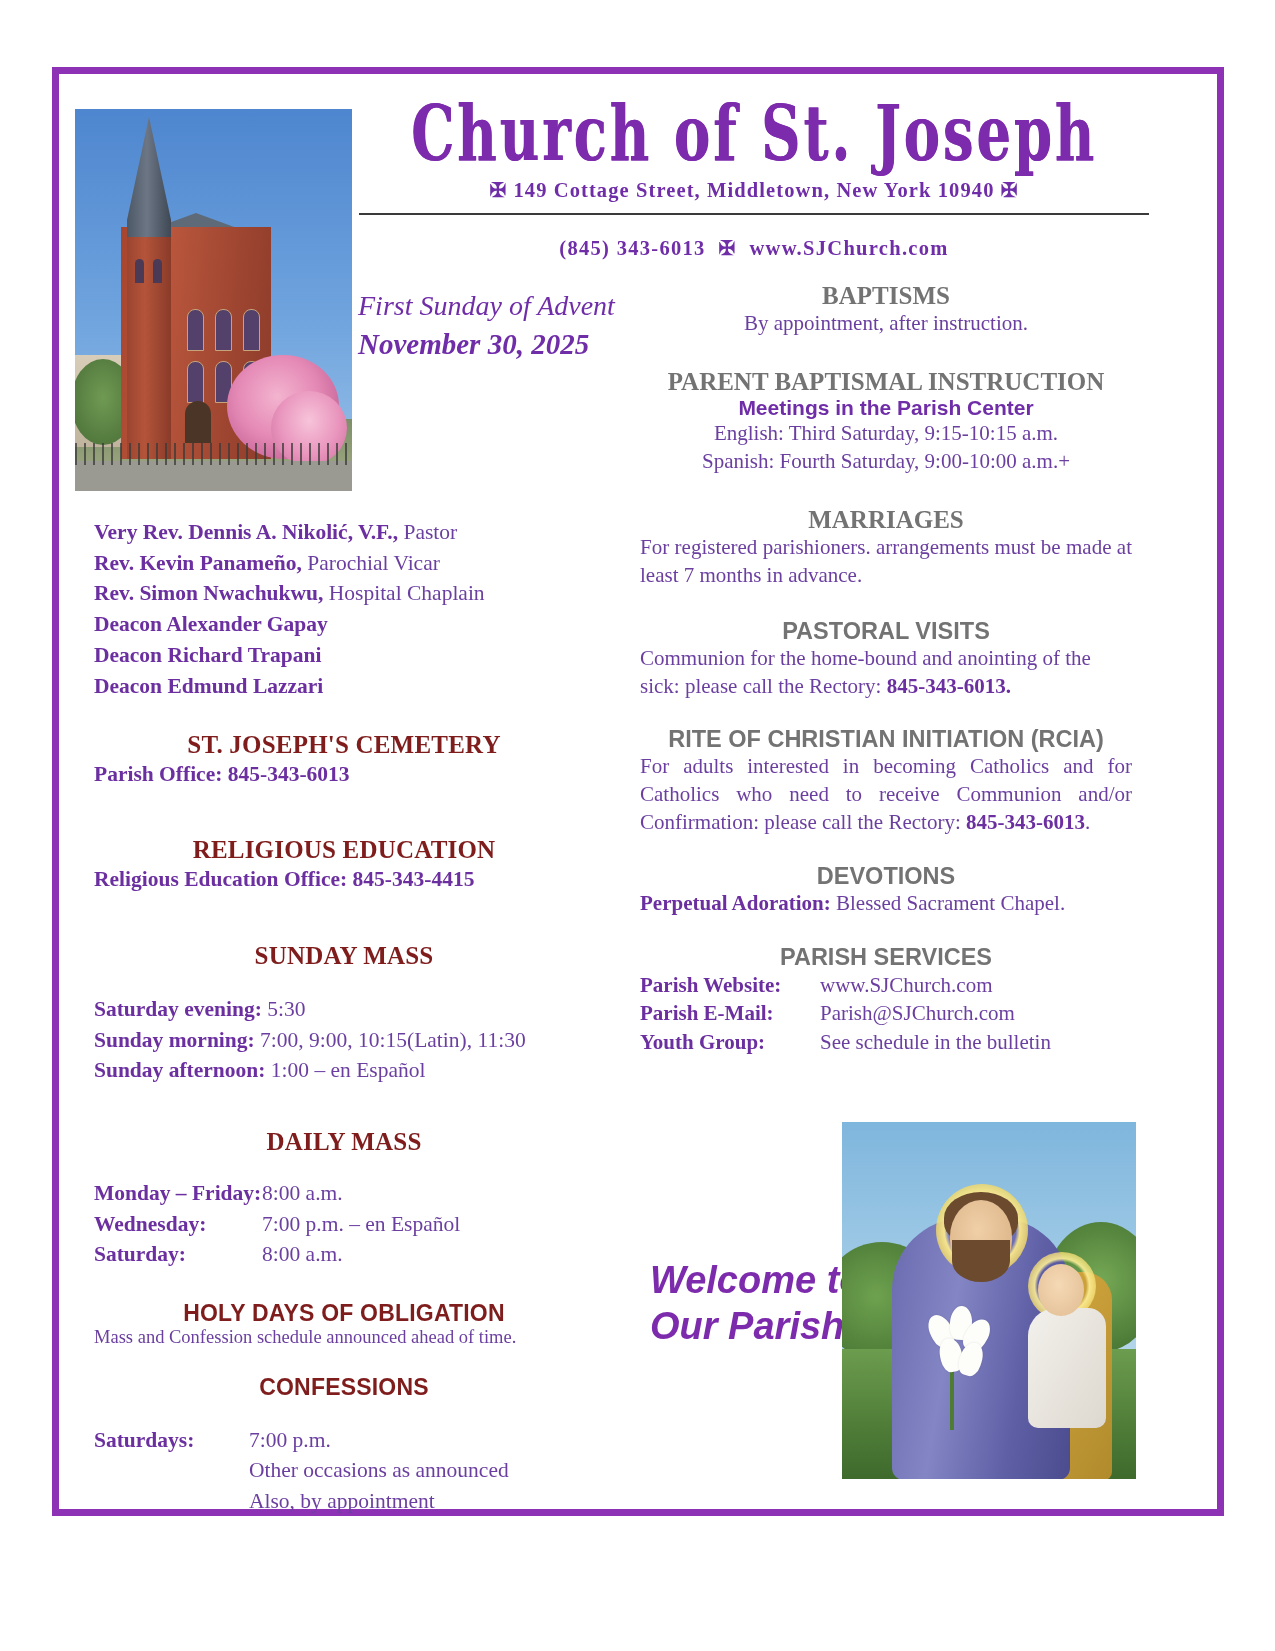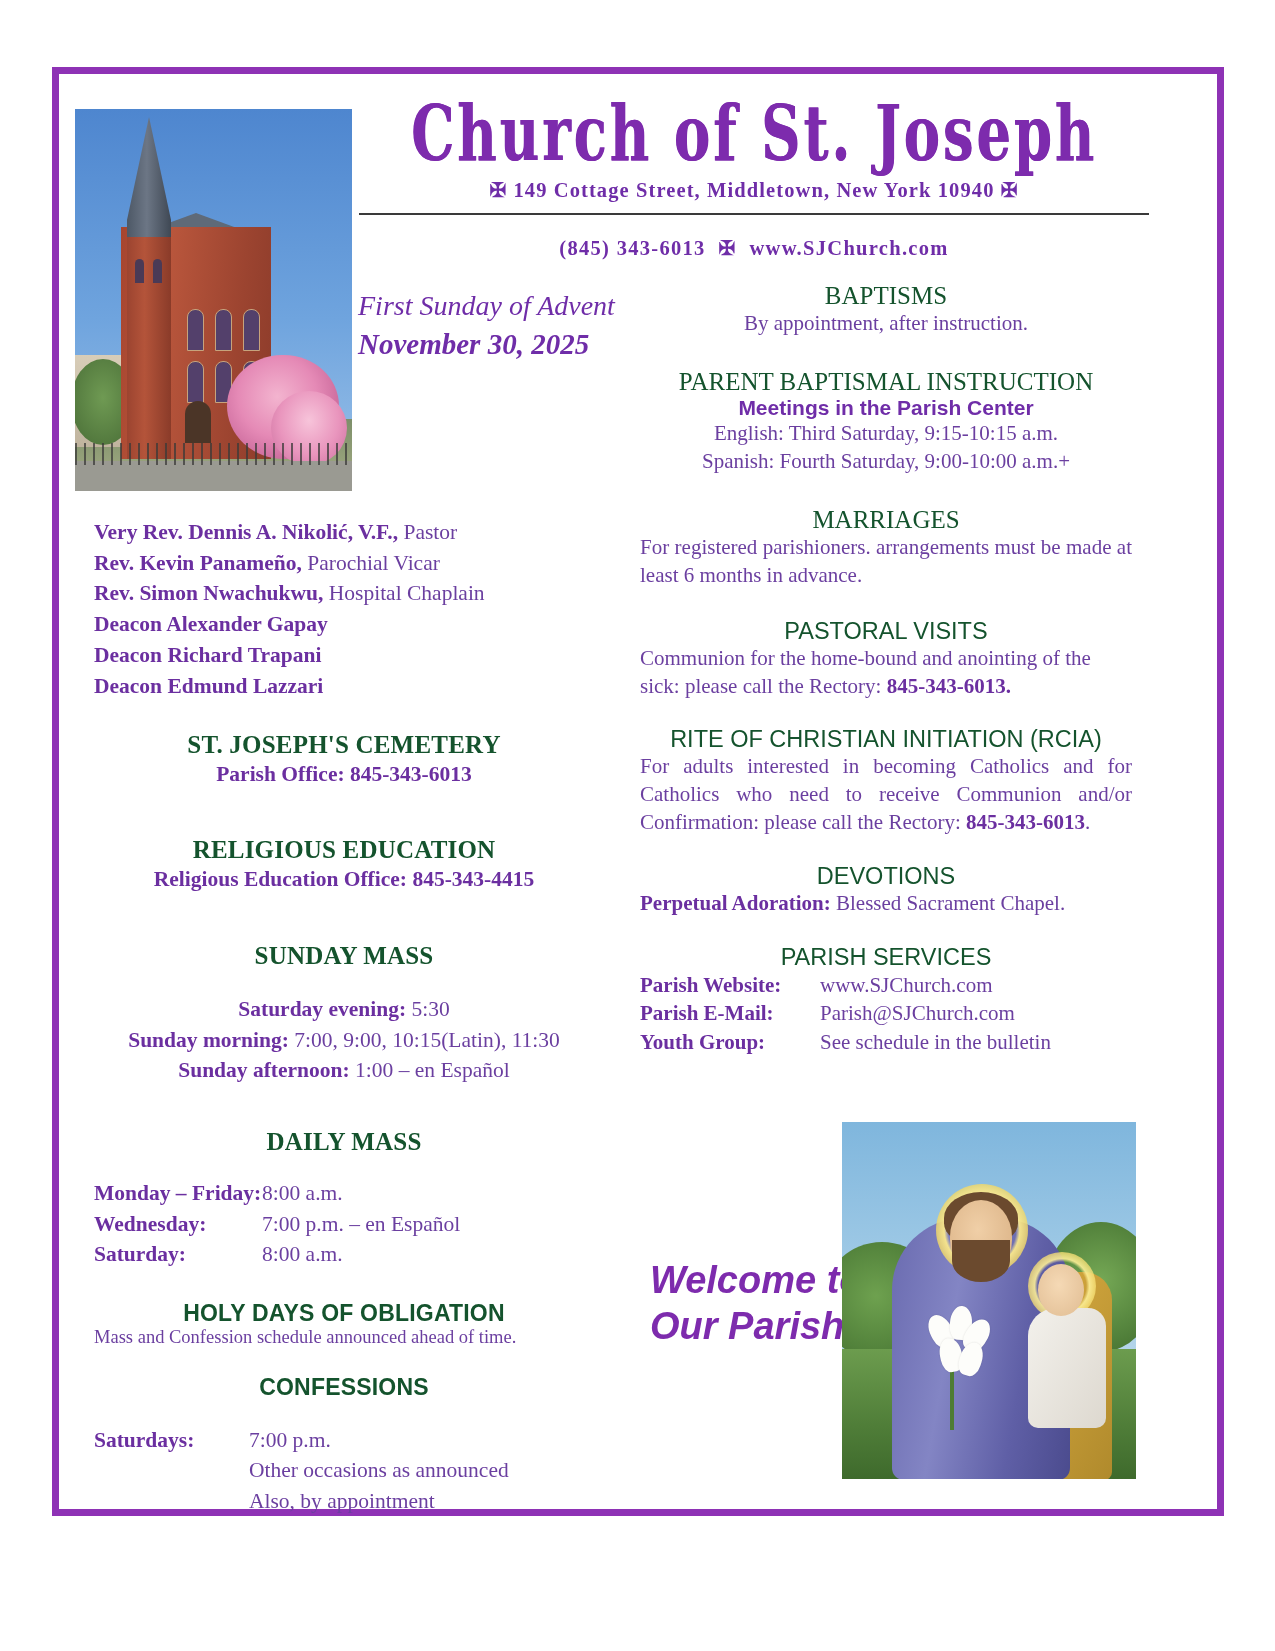--- a/index.html
+++ b/index.html
@@ -158,42 +158,42 @@
     line-height:1.43;
     color:#6b3fa0;
     white-space:nowrap;
   }
   .clergy-line b{ color:#6b2fa0; font-weight:bold; }
 
   .sec-head{
     font-weight:bold;
     font-size:25px;
     text-align:center;
-    color:#14532d;
+    color:#7f1d1d;
     letter-spacing:0.2px;
   }
   .sec-head.sans{ font-family:"Liberation Sans", sans-serif; font-size:23px; }
   .sec-line{
-    font-size:21.5px; line-height:1.42; color:#6b3fa0;text-align:center;
+    font-size:21.5px; line-height:1.42; color:#6b3fa0;
   }
   .sec-line b{ font-weight:bold; color:#6b2fa0; }
   .small-note{ font-size:18.5px; color:#6b3fa0; }
 
   .lbl-row{ display:flex; font-size:21.5px; line-height:1.42; color:#6b3fa0; }
   .lbl-row .k{ font-weight:bold; color:#6b2fa0; }
   .lbl-w1{ width:168px; flex:none; }
   .lbl-w2{ width:155px; flex:none; }
 
   
   .right-col{
     position:absolute;
     left:578px; top:205px; width:492px;
   }
   .r-head{
-    font-weight:normal; font-size:25px; text-align:center; color:#14532d;
+    font-weight:bold; font-size:25px; text-align:center; color:#737373;
   }
   .r-head.sans{ font-family:"Liberation Sans", sans-serif; font-size:23.5px; }
   .r-sub{ font-family:"Liberation Sans", sans-serif; font-weight:bold; font-size:21px; text-align:center; color:#6f2da8; }
   .r-text{ font-size:21px; line-height:1.33; color:#6b3fa0; }
   .r-text.center{ text-align:center; }
   .r-text.just{ text-align:justify; }
   .r-text b{ font-weight:bold; color:#6b2fa0; }
   .svc-row{ display:flex; font-size:21px; line-height:1.35; color:#6b3fa0; }
   .svc-row .k{ font-weight:bold; color:#6b2fa0; width:180px; flex:none; }
 
@@ -448,21 +448,21 @@
       <div class="r-head">PARENT BAPTISMAL INSTRUCTION</div>
       <div class="r-sub">Meetings in the Parish Center</div>
       <div class="r-text center">English: Third Saturday, 9:15-10:15 a.m.</div>
       <div class="r-text center">Spanish: Fourth Saturday, 9:00-10:00 a.m.+</div>
     </div>
 
     <div style="height:30px"></div>
 
     <div>
       <div class="r-head">MARRIAGES</div>
-      <div class="r-text just">For registered parishioners. arrangements must be made at least 6 months in advance.</div>
+      <div class="r-text just">For registered parishioners. arrangements must be made at least 7 months in advance.</div>
     </div>
 
     <div style="height:28px"></div>
 
     <div>
       <div class="r-head sans">PASTORAL VISITS</div>
       <div class="r-text"><span>Communion for the home-bound and anointing of the sick: please call the Rectory: </span><b>845-343-6013.</b></div>
     </div>
 
     <div style="height:26px"></div>

